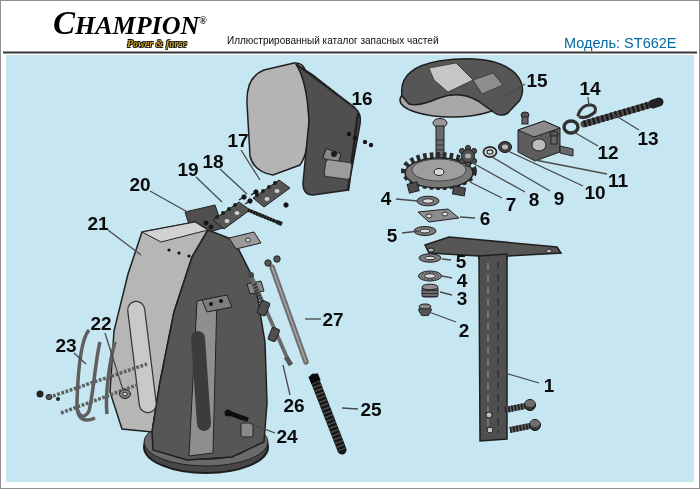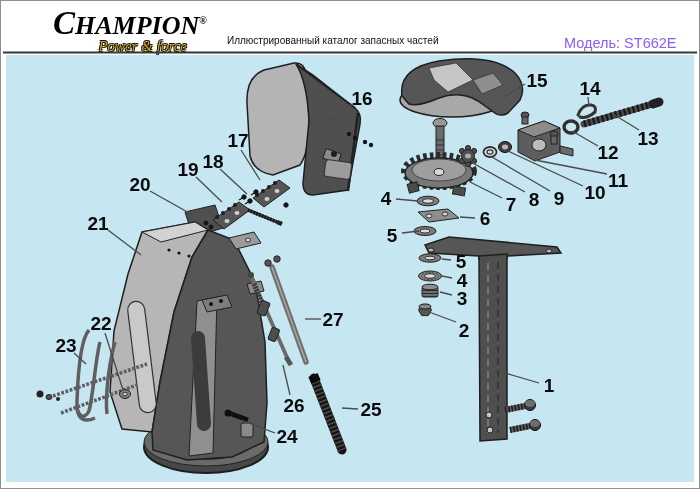--- a/index.html
+++ b/index.html
@@ -9,26 +9,26 @@
     font-family:"Liberation Sans", sans-serif; overflow:hidden;
   }
   .logo { position:absolute; left:36px; top:5px; width:150px; }
   .logo-name {
     font-family:"Liberation Serif", serif; font-style:italic; font-weight:bold;
     font-size:26px; line-height:1.05; color:#000; white-space:nowrap;margin-left:16px;
   }
   .logo-name::first-letter { font-size:33px; }
   .logo-reg { font-size:10px; vertical-align:super; font-style:normal; }
   .logo-tagline {
-    font-family:"Liberation Serif", serif; font-style:italic; font-weight:normal;
-    font-size:15px; text-align:right; margin-top:-3px; white-space:nowrap;
+    font-family:"Liberation Serif", serif; font-style:italic; font-weight:bold;
+    font-size:10px; text-align:right; margin-top:-3px; white-space:nowrap;
     text-shadow:0.7px 0.7px 0 #000, -0.7px 0.7px 0 #000, 0.7px -0.7px 0 #000, -0.7px -0.7px 0 #000;
   }
   .title   { position:absolute; left:226px; top:34px; font-size:10px; color:#0e0e0e; white-space:nowrap; }
-  .model   { position:absolute; left:563px; top:34px; font-size:14.5px; color:#8b5cf6; white-space:nowrap; }
+  .model   { position:absolute; left:563px; top:34px; font-size:14.5px; color:#0369a1; white-space:nowrap; }
   svg.diagram { position:absolute; left:0; top:0; }
   .plabel { font-family:"Liberation Sans", sans-serif; font-weight:bold; font-size:19px; fill:#0b0b0b; }
   .leader { stroke:#4a4a4a; stroke-width:1.3px; }
 </style>
 </head>
 <body>
 
 <div class="page">
 
   <div class="logo">

